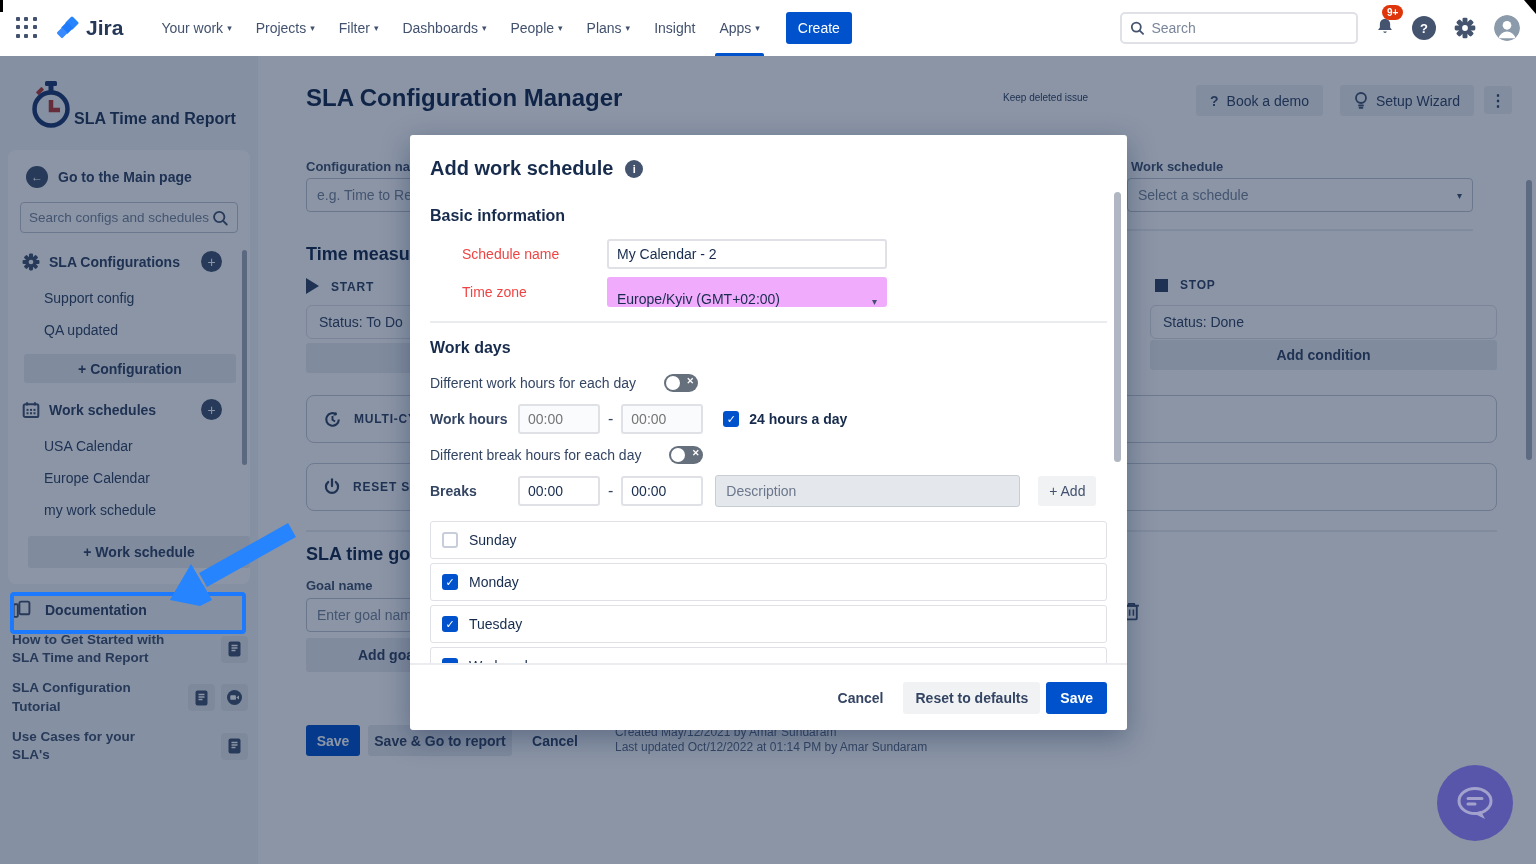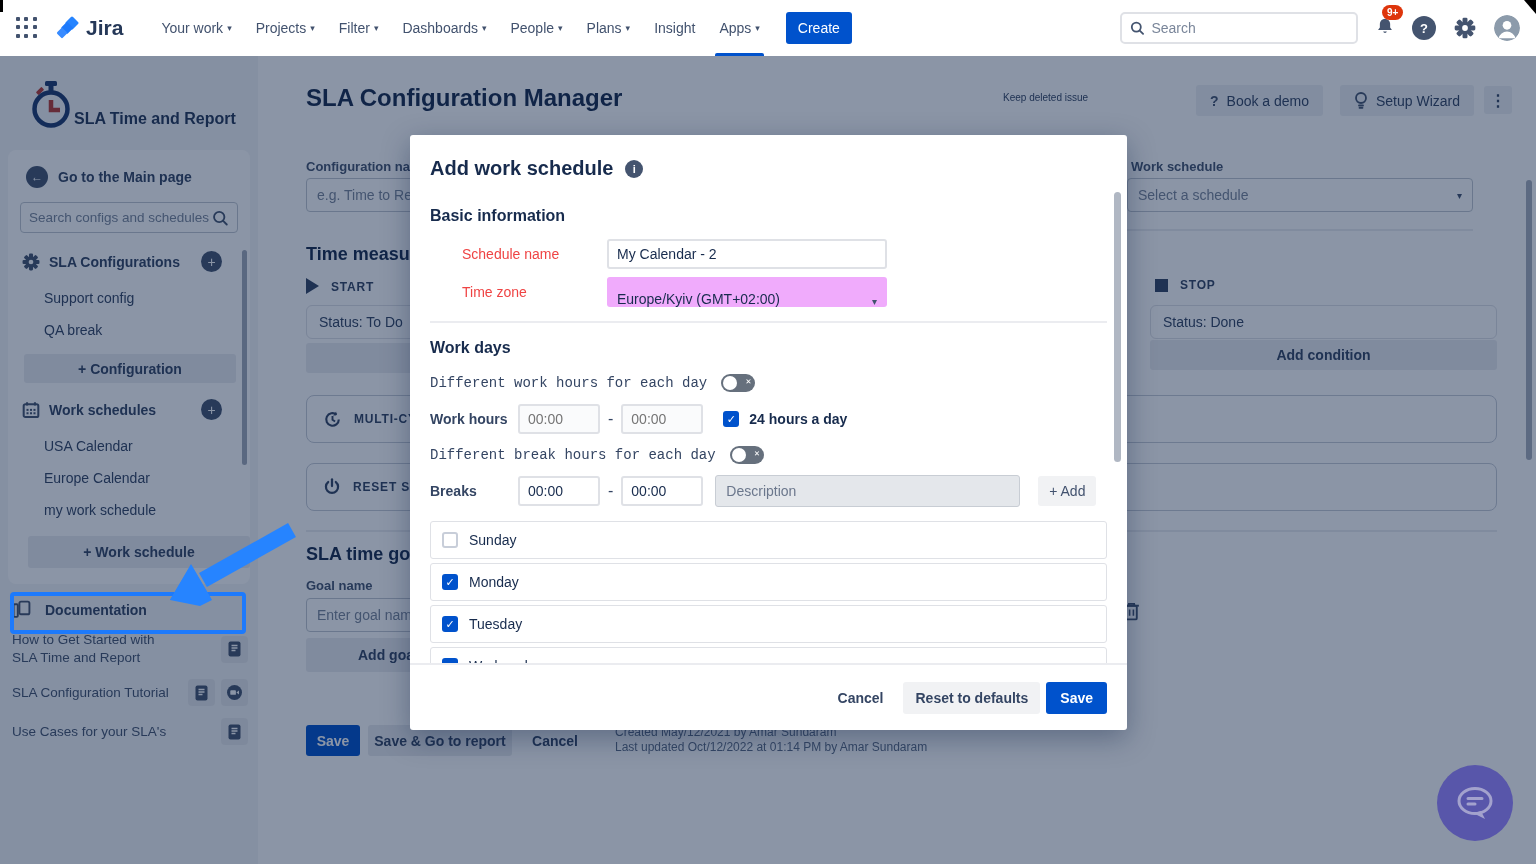--- a/index.html
+++ b/index.html
@@ -42,21 +42,21 @@
 .sec-head { display:flex; align-items:center; gap:9px; margin:4px 2px 10px; }
 .sec-head .lbl { font-size:14px; font-weight:700; color:#344563; flex:1; }
 .plus-circle { width:21px; height:21px; border-radius:50%; background:#44546F; color:#fff; font-size:14px; display:flex; align-items:center; justify-content:center; cursor:pointer; margin-right:14px; }
 .side-item { font-size:14px; color:#344563; padding:8px 2px 8px 24px; cursor:pointer; }
 .side-add-btn { display:block; width:212px; margin:8px 0 16px 4px; height:29px; background:#EBECF0; border:none; border-radius:3px; font-size:14px; font-weight:600; color:#344563; cursor:pointer; }
 .ws-add-btn { margin:10px 0 4px 8px; width:222px; height:32px; }
 .panel-scroll { position:absolute; right:3px; top:100px; width:5px; height:215px; background:#7A869A; border-radius:3px; opacity:.7; }
 .docs { margin:16px 10px 0 12px; }
 .docs-head { display:flex; align-items:center; gap:14px; margin-bottom:12px; }
 .docs-head .lbl { font-size:14px; font-weight:700; color:#344563; }
-.doc-item { display:flex; align-items:center; margin-bottom:12px; cursor:pointer; }
+.doc-item { display:flex; align-items:center; margin-bottom:12px; cursor:pointer;font-weight:bold; }
 .doc-item .txt { font-size:13.5px; color:#44546F; width:162px; line-height:1.35; }
 .doc-icons { display:flex; align-items:center; gap:6px; margin-left:auto; }
 .doc-ic-btn { width:27px; height:27px; border-radius:4px; background:#E7E9ED; display:flex; align-items:center; justify-content:center; cursor:pointer; }
 
 
 .main { position:absolute; left:258px; top:0; right:0; bottom:0; background:#fff; }
 .main h1 { position:absolute; left:48px; top:28px; font-size:24px; font-weight:700; color:#172B4D; }
 .keep-deleted { position:absolute; left:745px; top:36px; font-size:10px; color:#344563; }
 .hdr-btn { position:absolute; height:31px; display:flex; align-items:center; gap:8px; background:#EEF0F3; border:none; border-radius:3px; padding:0 14px; font-size:14px; color:#344563; cursor:pointer; }
 .kebab { position:absolute; left:1226px; top:30px; width:28px; height:28px; border:none; background:#EEF0F3; border-radius:3px; color:#344563; font-size:16px; font-weight:700; cursor:pointer; }
@@ -92,21 +92,21 @@
 .info-circle { width:18px; height:18px; border-radius:50%; background:#44546F; color:#fff; font-size:11px; font-weight:700; display:flex; align-items:center; justify-content:center; }
 .m-body { position:absolute; left:0; right:0; top:60px; bottom:67px; padding:0 20px; overflow:hidden; }
 .m-sub { font-size:16px; font-weight:700; color:#172B4D; margin:12px 0 14px; }
 .frow { display:flex; align-items:center; height:30px; margin-bottom:8px; }
 .frow .flab { width:145px; font-size:14px; color:#ef4444;margin-left:32px; }
 .frow .flab.b, .semib { font-weight:600; }
 .m-input { width:280px; height:30px; border:2px solid #DFE1E6; border-radius:3px; font-size:14px; color:#172B4D; padding:0 8px; outline:none; }
 .m-select { width:280px; height:30px; background:#f0abfc; border-radius:3px; display:flex; align-items:flex-end; padding:0 10px; font-size:14px; color:#172B4D; cursor:pointer; }
 .m-select .chev { margin-left:auto; font-size:10px; color:#42526E; }
 .m-hr { height:2px; background:#EBECF0; margin:14px 0 16px; }
-.trow { display:flex; align-items:center; height:24px; margin-bottom:8px; gap:14px; font-size:14px; color:#344563;font-family:Liberation Mono, monospace; }
+.trow { display:flex; align-items:center; height:24px; margin-bottom:8px; gap:28px; font-size:14px; color:#344563; }
 .toggle { position:relative; width:34px; height:18px; border-radius:10px; background:#66707D; cursor:pointer; flex:0 0 auto; }
 .toggle .knob { position:absolute; left:2px; top:2px; width:14px; height:14px; border-radius:50%; background:#fff; }
 .toggle .x { position:absolute; right:4px; top:2px; color:#fff; font-size:9px; font-weight:700; }
 .hrow { display:flex; align-items:center; height:32px; margin-bottom:8px; }
 .hrow .flab { width:88px; font-size:14px; color:#344563; }
 .time-in { width:82px; height:30px; border:2px solid #DFE1E6; border-radius:3px; background:#FAFBFC; font-size:14px; color:#172B4D; padding:0 8px; outline:none; }
 .time-in:disabled { color:#A5ADBA; background:#FAFBFC; }
 .dash { margin:0 8px; color:#344563; }
 .cb { width:16px; height:16px; border-radius:3px; display:flex; align-items:center; justify-content:center; font-size:11px; color:#fff; cursor:pointer; flex:0 0 auto; }
 .cb.on { background:var(--accent); }
@@ -253,21 +253,21 @@
                 <rect x="0.5" y="6.2" width="15" height="3.6" rx="1" transform="rotate(45 8 8)"></rect>
                 <circle cx="8" cy="8" r="4.4"></circle>
               </g>
               <circle cx="8" cy="8" r="2.1" fill="#fff"></circle>
             </svg>
           <span class="lbl">SLA Configurations</span>
           <span class="plus-circle">+</span>
         </div>
         <div id="config-list">
             <div class="side-item">Support config</div>
-            <div class="side-item">QA break</div>
+            <div class="side-item">QA updated</div>
           </div>
         <button class="side-add-btn">+  Configuration</button>
         <div class="sec-head">
           <svg width="18" height="18" viewBox="0 0 16 16">
               <rect x="1.5" y="2.8" width="13" height="11.5" rx="1.5" fill="none" stroke="#44546F" stroke-width="1.8"></rect>
               <path d="M4.5 1v3M11.5 1v3" stroke="#44546F" stroke-width="1.8"></path>
               <g fill="#44546F">
                 <rect x="4" y="7" width="1.8" height="1.8"></rect>
                 <rect x="7.1" y="7" width="1.8" height="1.8"></rect>
                 <rect x="10.2" y="7" width="1.8" height="1.8"></rect>

